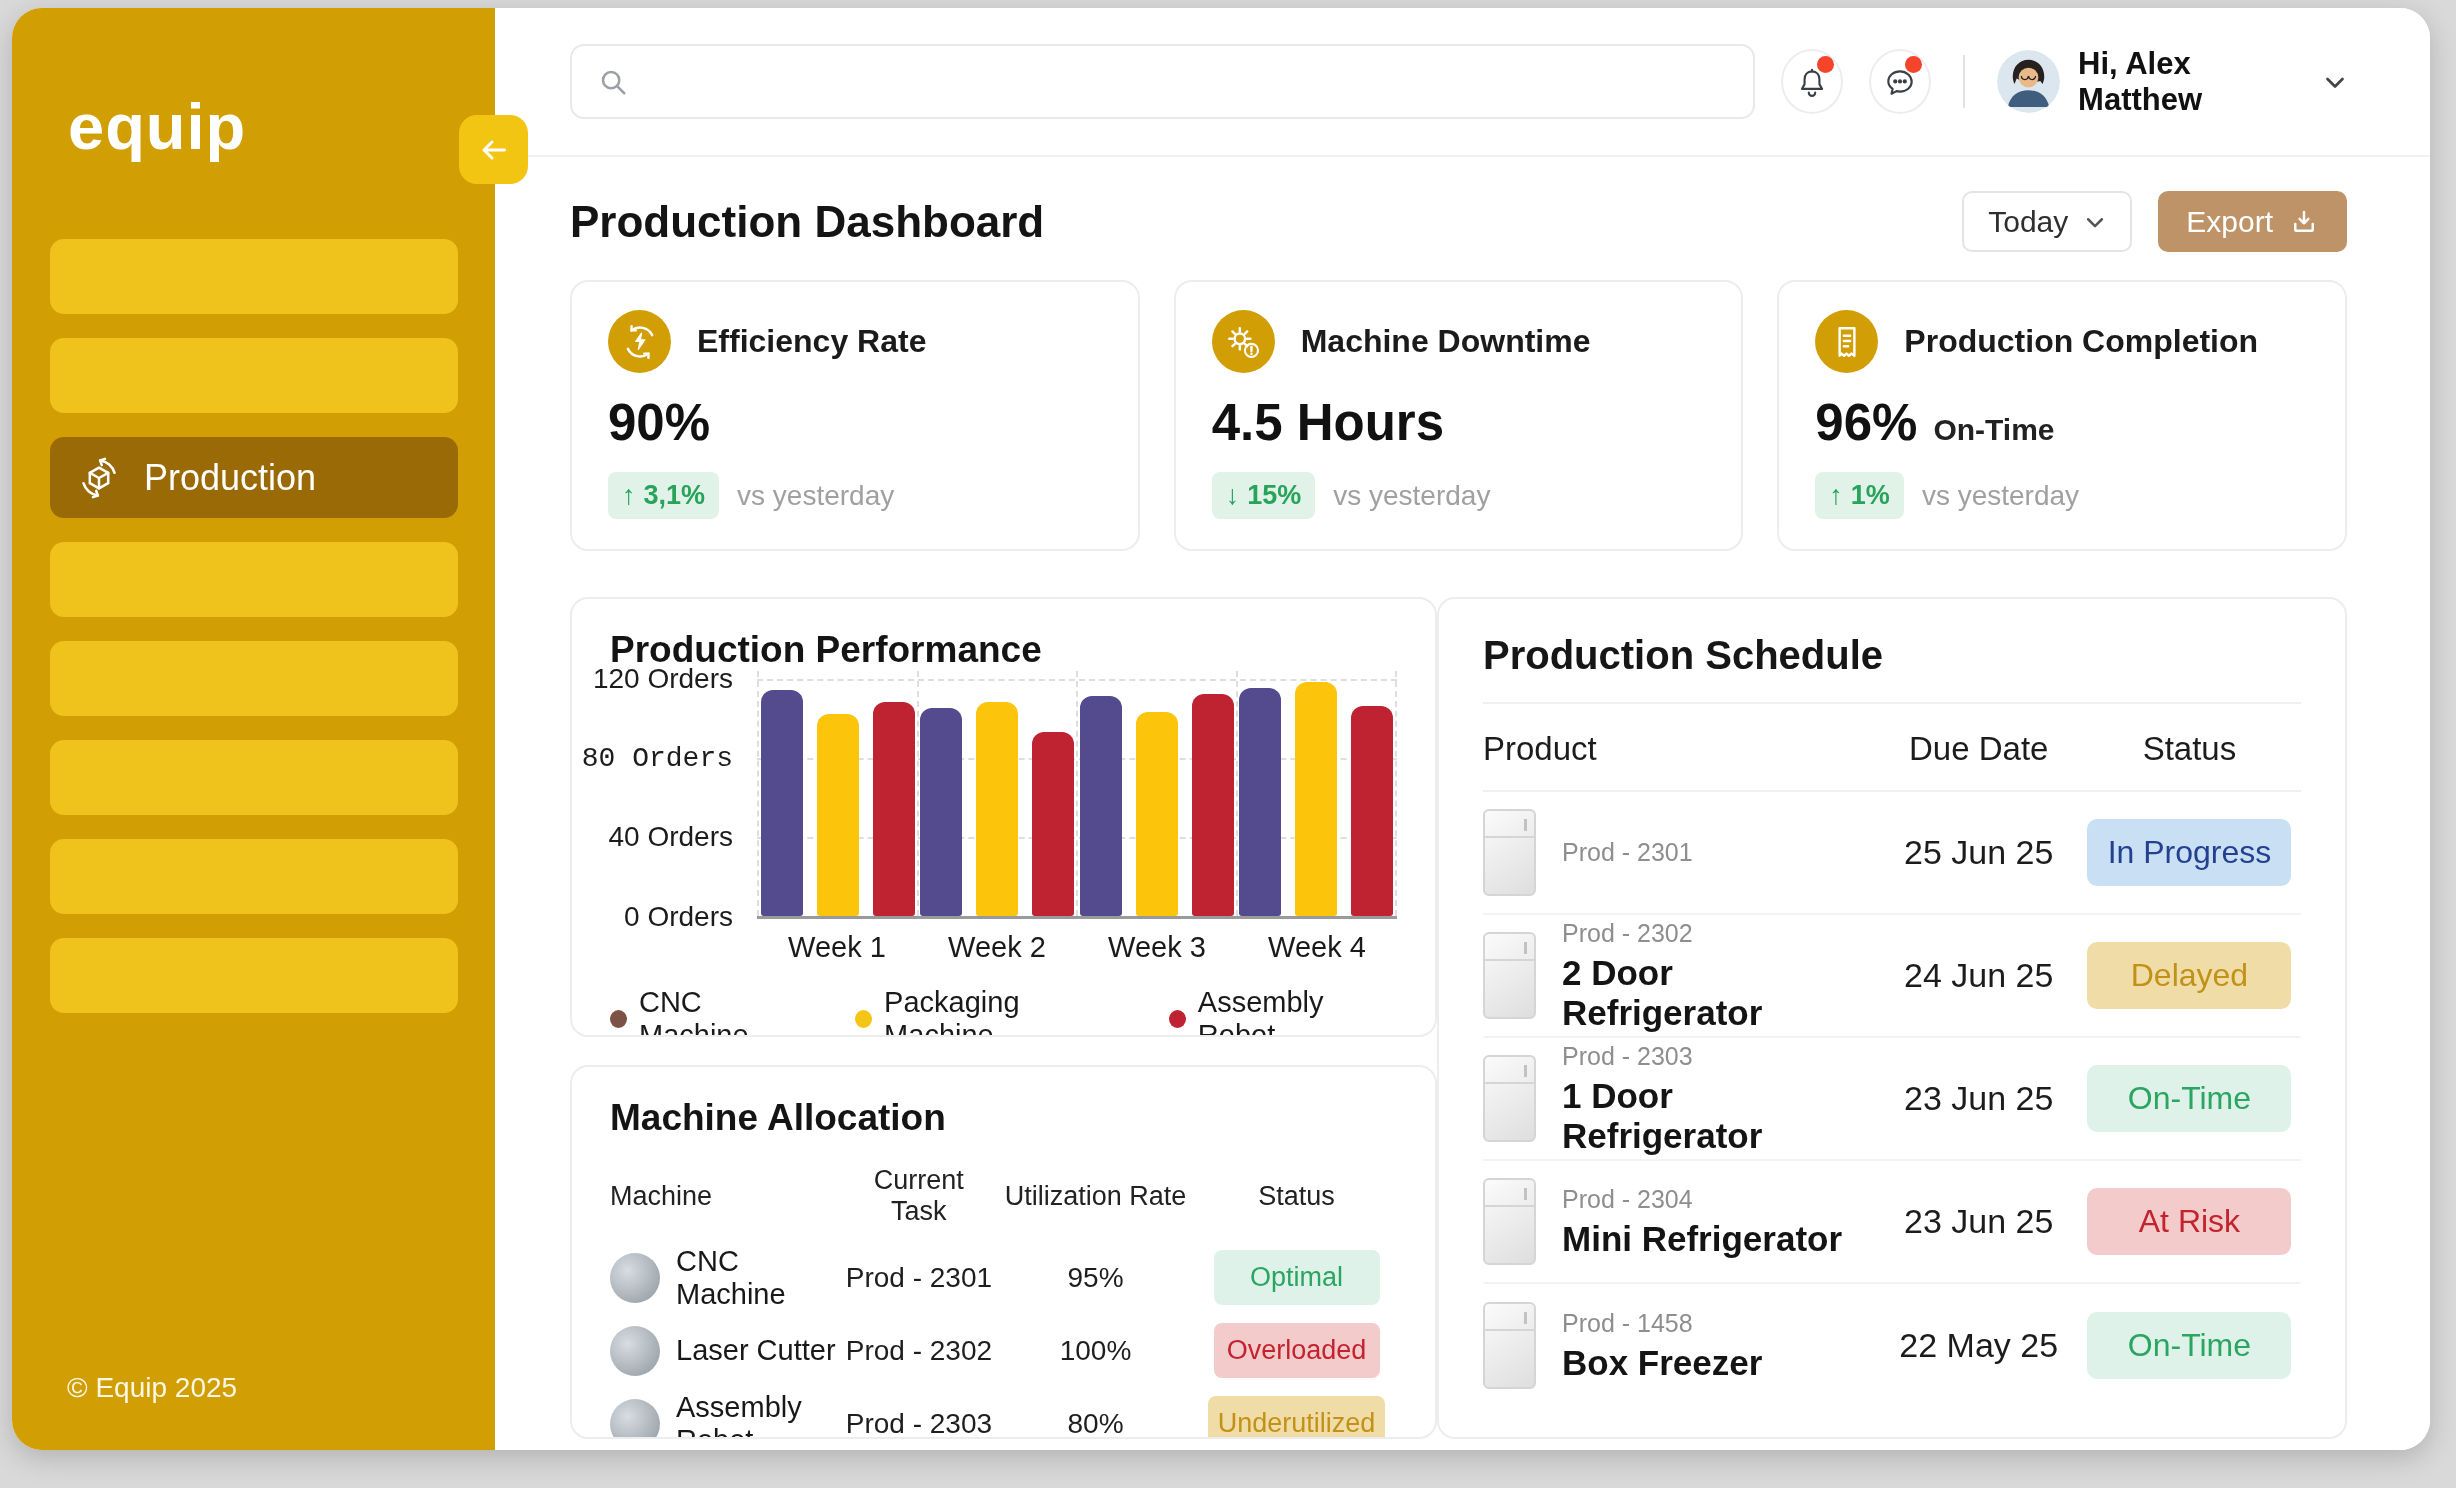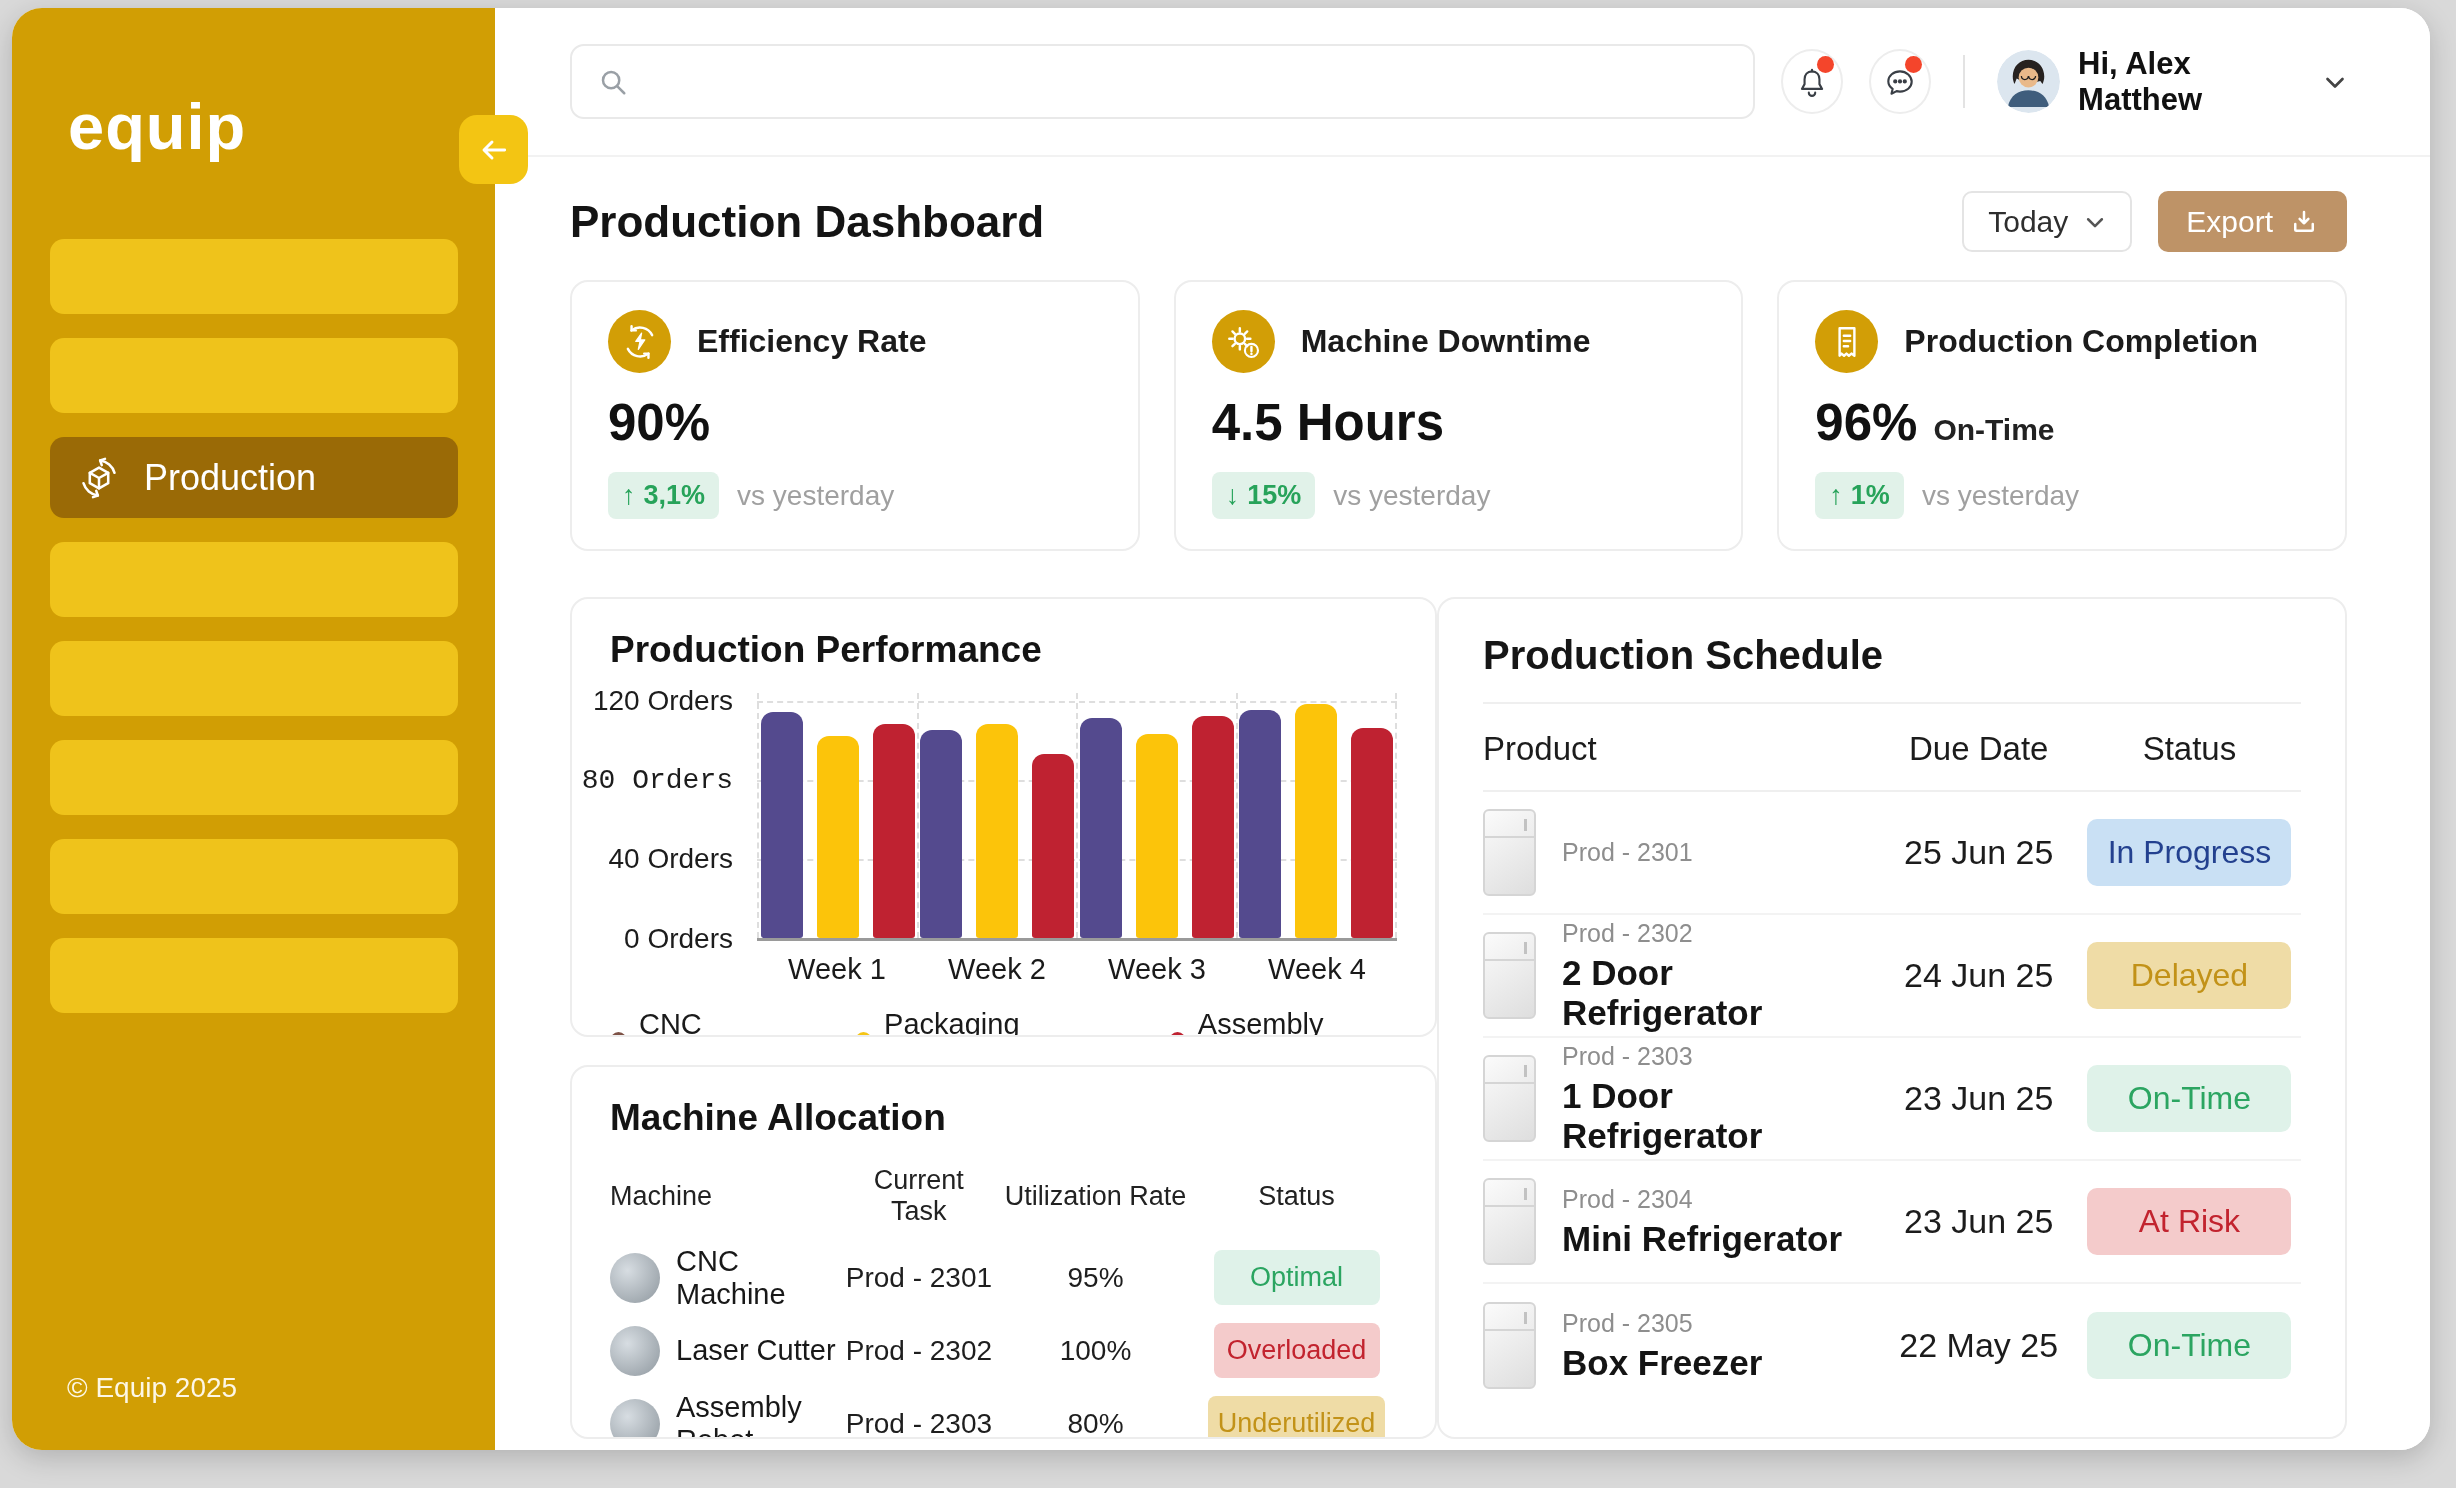--- a/index.html
+++ b/index.html
@@ -97,21 +97,21 @@
     display:flex; align-items:center; gap:8px; color:#27A35A;
     font-size:27px; font-weight:700;
   }
   .kpi-compare { font-size:28px; color:#a0a0a0; }
   
   .charts-row { margin-top:46px; display:flex; align-items:flex-start; }
   .left-col { width:867px; flex-shrink:0; }
   .card { border:2px solid #ededed; border-radius:18px; background:#fff; }
   .perf-card { padding:30px 38px 18px; height:440px; overflow:hidden; }
   .card-title { font-size:37px; font-weight:600; color:#141414; }
-  .chart { margin-top:22px; display:grid; grid-template-columns:147px 1fr; }
+  .chart { display:grid; grid-template-columns:147px 1fr; }
   .ylabels { position:relative; }
   .ytick { position:absolute; right:24px; transform:translateY(-50%); font-size:28px; font-weight:500; color:#1c1c1c; white-space:nowrap; }
   .plot { position:relative; height:248px; border-bottom:3px solid #9a9a9a; display:flex; }
   .grid-h { position:absolute; left:0; right:0; border-top:2px dashed #dedede; }
   .wgroup {
     flex:1; display:flex; align-items:flex-end; justify-content:center;
     gap:14px; border-left:2px dashed #dedede; position:relative; z-index:1;
   }
   .wgroup:last-child { border-right:2px dashed #dedede; }
   .bar { width:42px; border-radius:12px 12px 3px 3px; }
@@ -513,21 +513,21 @@
                     <div class="prod-name">Mini Refrigerator</div>
                   </div>
                 </div>
                 <div class="due-cell">23 Jun 25</div>
                 <div class="pill-lg pill b-danger">At Risk</div>
               </div>
               <div class="sched-row">
                 <div class="product-cell">
                   <span class="fridge"></span>
                   <div>
-                    <div class="prod-code">Prod - 2305</div>
+                    <div class="prod-code">Prod - 1458</div>
                     <div class="prod-name">Box Freezer</div>
                   </div>
                 </div>
                 <div class="due-cell">22 May 25</div>
                 <div class="pill-lg pill b-success">On-Time</div>
               </div>
             </div>
         </div>
 
       </div>

